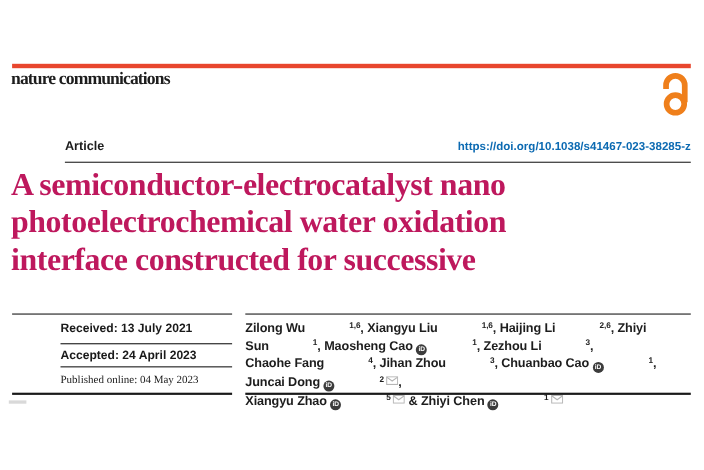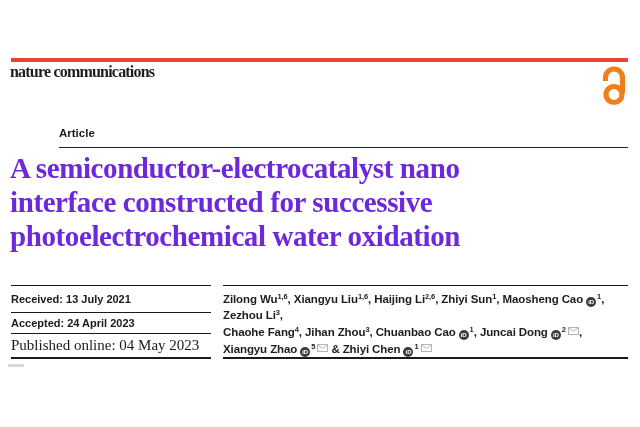--- a/index.html
+++ b/index.html
@@ -62,21 +62,21 @@
 
   
   .title {
     position: absolute;
     left: 10px; right: 12px; top: 151px;
     font-family: "Liberation Serif", serif;
     font-weight: 700;
     font-size: 29px;
     line-height: 34px;
     letter-spacing: -0.4px;
-    color: #6d28d9;
+    color: #be185d;
   }
   .title .line { display: block; white-space: nowrap; }
 
   
   .columns {
     position: absolute;
     left: 11px; right: 12px; top: 285px;
     height: 74px;
     display: flex;
   }
@@ -86,46 +86,48 @@
     border-top: 1.5px solid #1a1a1a;
     border-bottom: 2px solid #1a1a1a;
     font-size: 11px;
     font-weight: 700;
   }
   .history-row {
     display: flex;
     align-items: center;
     height: 27px;
     border-bottom: 1px solid #1a1a1a;
+    margin-left: 44px;
   }
   .history-row.row-accepted { height: 20.5px; }
   .history-row.row-published {
     height: 23.5px;
     border-bottom: none;
     font-family: "Liberation Serif", serif;
     font-weight: 400;
-    font-size: 15px;
+    font-size: 10px;
   }
   .authors-col {
     flex: 1;
     border-top: 1.5px solid #1a1a1a;
     border-bottom: 2px solid #1a1a1a;
     padding-top: 5px;
   }
   .byline {
     font-size: 11.5px;
     font-weight: 700;
     line-height: 16px;
     letter-spacing: -0.1px;
     color: #1d1d1d;
   }
   .byline sup {
     font-size: 7.5px;
     line-height: 0;
     vertical-align: 4px;
+    margin-left: 40px;
   }
   .orcid {
     display: inline-flex;
     align-items: center;
     justify-content: center;
     width: 10px; height: 10px;
     margin-left: 3px;
     margin-right: 1px;
     border-radius: 50%;
     background: #3c3c3c;
@@ -159,26 +161,27 @@
 
   <div class="oa-icon">
     <svg width="28" height="40" viewBox="0 0 28 40">
       <path d="M22.5 27 V11.5 a8.5 8.5 0 0 0 -17 0 V15" fill="none" stroke="#ef7f1b" stroke-width="5.2"></path>
       <circle cx="14" cy="28.5" r="8" fill="none" stroke="#ef7f1b" stroke-width="5.2"></circle>
     </svg>
   </div>
 
   <div class="article-row">
     <span class="article-label">Article</span>
+    <a class="doi-link" href="#">https://doi.org/10.1038/s41467-023-38285-z</a>
   </div>
 
   <h1 class="title">
     <span class="line">A semiconductor-electrocatalyst nano</span>
+    <span class="line">photoelectrochemical water oxidation</span>
     <span class="line">interface constructed for successive</span>
-    <span class="line">photoelectrochemical water oxidation</span>
   </h1>
 
   <div class="columns">
 
     <div class="history">
       <div class="history-row row-received">
         <span>Received: 13 July 2021</span>
       </div>
       <div class="history-row row-accepted">
         <span>Accepted: 24 April 2023</span>

